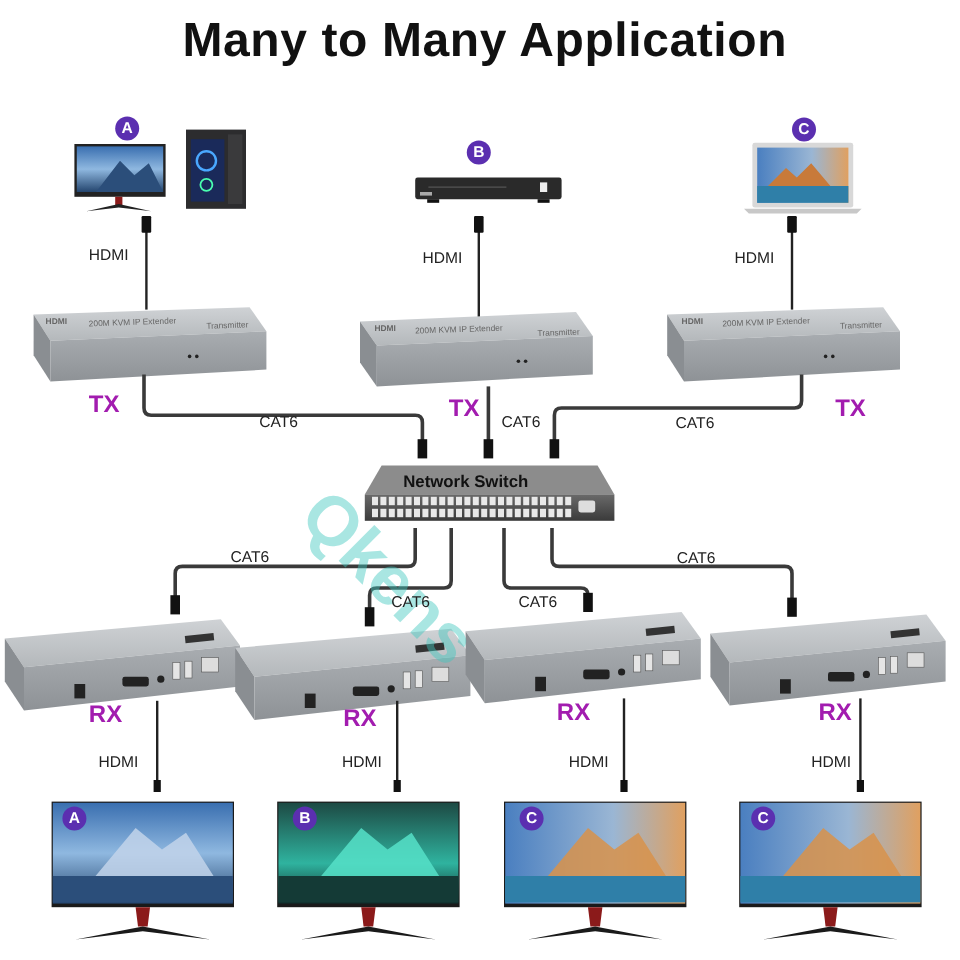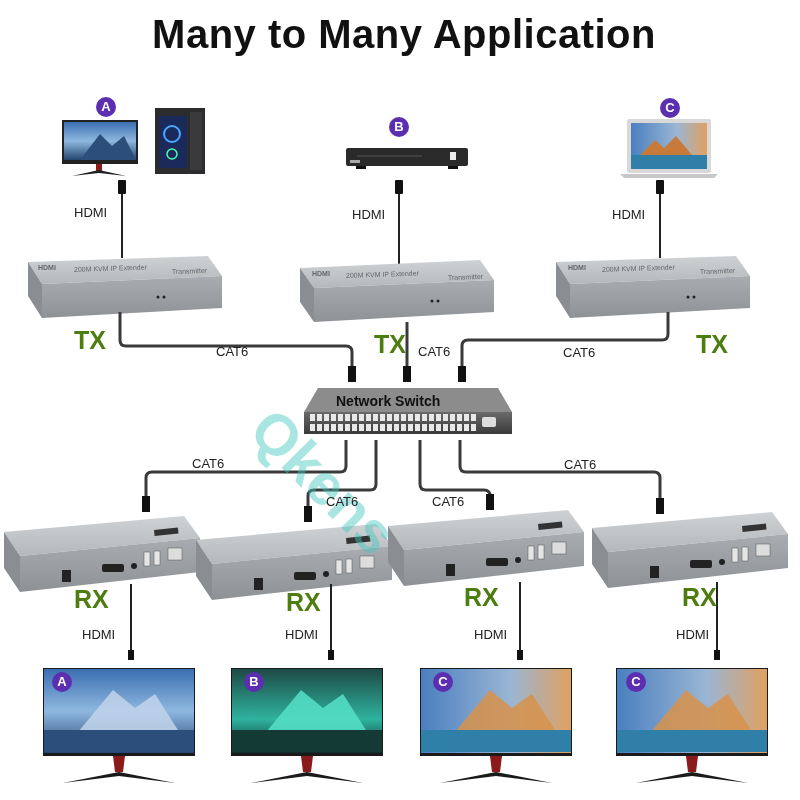--- a/index.html
+++ b/index.html
@@ -1,21 +1,21 @@
 <!DOCTYPE html>
 <html><head>
 <meta charset="utf-8">
 <style>
   html, body { margin:0; padding:0; background:#ffffff; }
   body { width:800px; height:800px; position:relative; overflow:hidden; font-family:"Liberation Sans", sans-serif; }
   .title { position:absolute; left:4px; top:12px; width:800px; text-align:center; font-family:"Liberation Sans", sans-serif; font-weight:bold; font-size:40px; color:#111; letter-spacing:0.5px; }
   svg.main { position:absolute; left:0; top:0; }
   .lbl { position:absolute; font-family:"Liberation Sans", sans-serif; color:#222; white-space:nowrap; }
   .lbl.small { font-size:13px; }
-  .lbl.big { font-size:25px; font-weight:bold; color:#4d7c0f; }
+  .lbl.big { font-size:20px; font-weight:bold; color:#a21caf; }
   .switch-label { position:absolute; left:336px; top:393px; font-family:"Liberation Sans", sans-serif; font-weight:bold; font-size:14px; color:#111; white-space:nowrap; }
   .badge { position:absolute; width:20px; height:20px; border-radius:50%; background:#5b2fb0; color:#fff; font-family:"Liberation Sans", sans-serif; font-weight:bold; font-size:13px; line-height:20px; text-align:center; }
   .watermark { position:absolute; left:285px; top:395px; font-family:"Liberation Sans", sans-serif; font-weight:bold; font-size:58px; color:rgba(64,200,190,0.45); transform:rotate(45deg); transform-origin:left top; white-space:nowrap; }
   .devtext { font-family:"Liberation Sans", sans-serif; font-size:7px; fill:#666; }
 </style>
 </head>
 <body>
 
 <div class="title">Many to Many Application</div>
 

